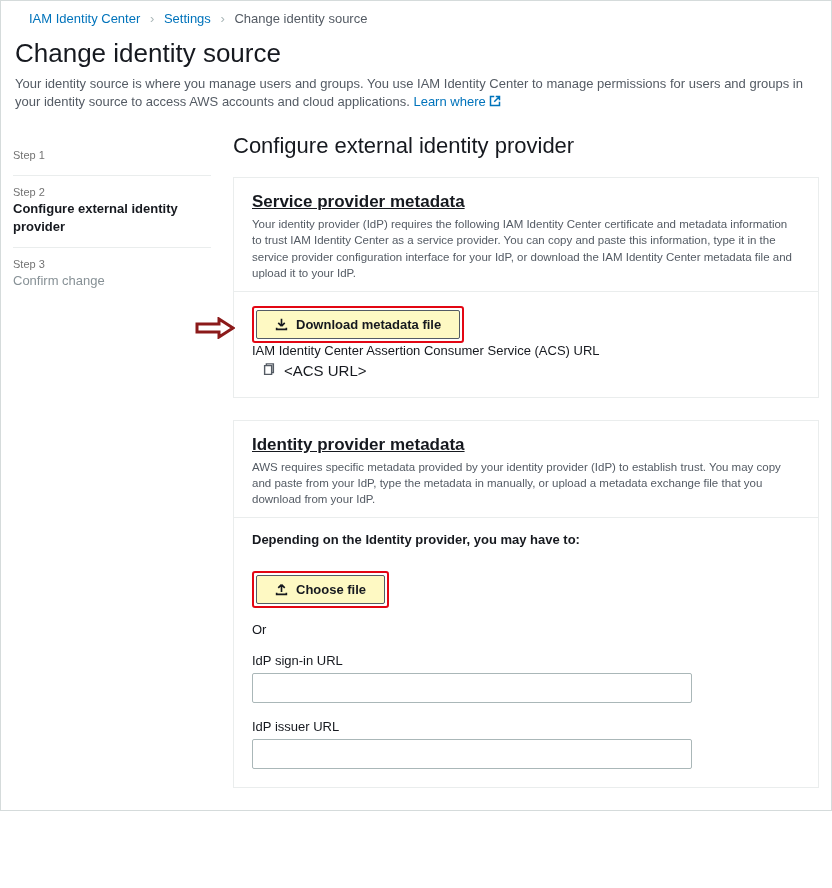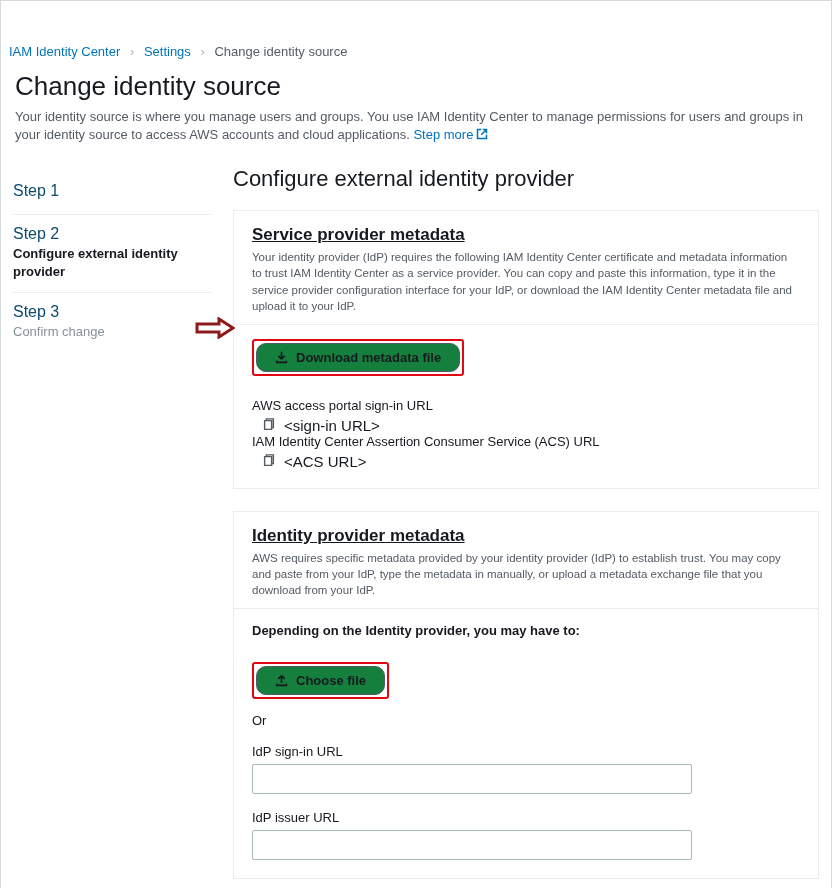--- a/index.html
+++ b/index.html
@@ -1,41 +1,41 @@
 <!DOCTYPE html>
 <html><head>
   <meta charset="utf-8">
   <style>
     * { box-sizing: border-box; margin: 0; padding: 0; }
     body { font-family: "Amazon Ember", "Helvetica Neue", Arial, sans-serif; font-size: 14px; color: #16191f; background: #fff; width: 832px; }
     .container { border: 1px solid #d5dbdb; position: relative; }
-    .breadcrumb { padding: 10px 8px 6px; font-size: 13px; margin-top: 33px; }
+    .breadcrumb { padding: 10px 28px 6px; font-size: 13px; }
     .breadcrumb a { color: #0073bb; text-decoration: none; }
     .breadcrumb .sep { color: #aab7b8; margin: 0 6px; }
     .breadcrumb .current { color: #545b64; }
     .header { padding: 6px 14px 8px; }
     h1 { font-size: 26px; font-weight: 400; color: #16191f; margin-bottom: 6px; }
     .desc { color: #545b64; font-size: 13px; line-height: 1.4; }
     .desc a { color: #0073bb; text-decoration: none; }
     .layout { display: flex; padding: 0 12px 0 12px; gap: 22px; }
     .sidebar { width: 198px; padding-top: 20px; flex-shrink: 0; }
     .step { border-top: 1px solid #eaeded; padding: 10px 0 12px; }
     .step:first-child { border-top: none; }
-    .step-label { color: #0c4a6e; font-size: 16px; margin-bottom: 2px; }
+    .step-label { color: #737373; font-size: 11px; margin-bottom: 2px; }
     .step-text { font-size: 13px; color: #879196; line-height: 1.35; }
     .step-text.link { color: #0073bb; }
     .step-text.active { color: #16191f; font-weight: 700; }
     .main { flex: 1; padding-top: 14px; }
     h2 { font-size: 22px; font-weight: 400; margin-bottom: 18px; }
     .panel { border: 1px solid #eaeded; margin-bottom: 22px; }
     .panel-head { padding: 14px 18px 10px; border-bottom: 1px solid #eaeded; }
     .panel-title { font-size: 17px; font-weight: 700; margin-bottom: 4px; text-decoration: underline; }
     .panel-desc { font-size: 11.5px; color: #545b64; line-height: 1.4; }
     .panel-body { padding: 14px 18px 18px; }
-    .btn { display: inline-flex; align-items: center; gap: 8px; border: 1px solid #545b64; background: #15803d; color: #16191f; font-size: 13px; font-weight: 700; padding: 6px 18px; cursor: pointer; border-radius: 10px; }
+    .btn { display: inline-flex; align-items: center; gap: 8px; border: 1px solid #545b64; background: #fef9c3; color: #16191f; font-size: 13px; font-weight: 700; padding: 6px 18px; cursor: pointer; border-radius: 2px; }
     .highlight-red { border: 2.5px solid #e30613; border-radius: 3px; padding: 2px; display: inline-block; }
     .field { margin-top: 0; }
     .field:first-child { margin-top: 0; }
     .field-label { font-size: 13px; color: #16191f; margin-bottom: 4px; }
     .field-value { display: flex; align-items: center; gap: 8px; font-size: 15px; padding-left: 10px; }
     .copy-icon { width: 14px; height: 14px; cursor: pointer; }
     .panel-body .subtext { font-size: 13px; margin-bottom: 24px; font-weight: bold; }
     .form-label { font-size: 13px; margin-bottom: 5px; margin-top: 16px; }
     .input { width: 100%; max-width: 440px; height: 30px; border: 1px solid #aab7b8; border-radius: 2px; padding: 4px 8px; font-size: 13px; display: block; }
     .or { font-size: 13px; color: #16191f; margin: 14px 0 2px; }
@@ -57,21 +57,21 @@
     <span class="sep">›</span>
     <a href="#">Settings</a>
     <span class="sep">›</span>
     <span class="current">Change identity source</span>
   </div>
 
   <div class="header">
     <h1>Change identity source</h1>
     <p class="desc">
       <span>Your identity source is where you manage users and groups. You use IAM Identity Center to manage permissions for users and groups in your identity source to access AWS accounts and cloud applications.</span>
-      <a href="#"><span>Step more</span><svg class="external-icon" viewBox="0 0 16 16">
+      <a href="#"><span>Learn where</span><svg class="external-icon" viewBox="0 0 16 16">
             <path fill="none" stroke="#0073bb" stroke-width="2" d="M7 2H2v12h12V9M9 2h5v5M14 2 7 9"></path>
           </svg></a>
     </p>
   </div>
 
   <div class="layout">
     <div class="sidebar">
       <div class="step">
         <div class="step-label">Step 1</div>
       </div>
@@ -96,29 +96,20 @@
         <div class="panel-body">
           <span class="highlight-red">
             <button class="btn">
               <svg class="dl-icon" viewBox="0 0 16 16">
                   <path fill="none" stroke="#16191f" stroke-width="2" d="M8 1v9m0 0L4 6m4 4 4-4M2 12v2h12v-2"></path>
                 </svg>
               <span>Download metadata file</span>
             </button>
           </span>
 
-          <div class="field" style="margin-top:22px;">
-            <div class="field-label">AWS access portal sign-in URL</div>
-            <div class="field-value">
-              <svg class="copy-icon" viewBox="0 0 16 16">
-                  <path fill="none" stroke="#545b64" stroke-width="1.6" d="M3 3h8v10H3zM5 3V1h8v10h-2"></path>
-                </svg>
-              <span>&lt;sign-in URL&gt;</span>
-            </div>
-          </div>
           <div class="field">
             <div class="field-label">IAM Identity Center Assertion Consumer Service (ACS) URL</div>
             <div class="field-value">
               <svg class="copy-icon" viewBox="0 0 16 16">
                   <path fill="none" stroke="#545b64" stroke-width="1.6" d="M3 3h8v10H3zM5 3V1h8v10h-2"></path>
                 </svg>
               <span>&lt;ACS URL&gt;</span>
             </div>
           </div>
         </div>

